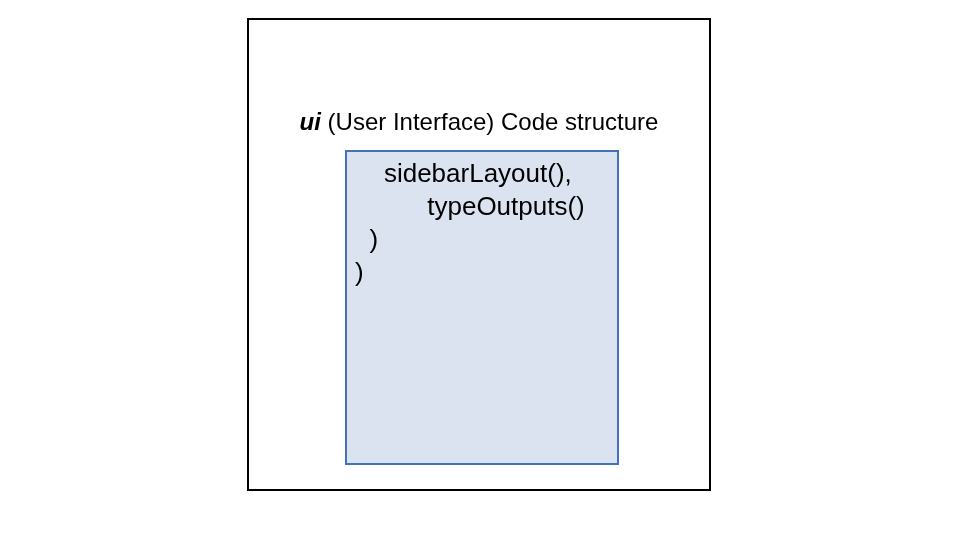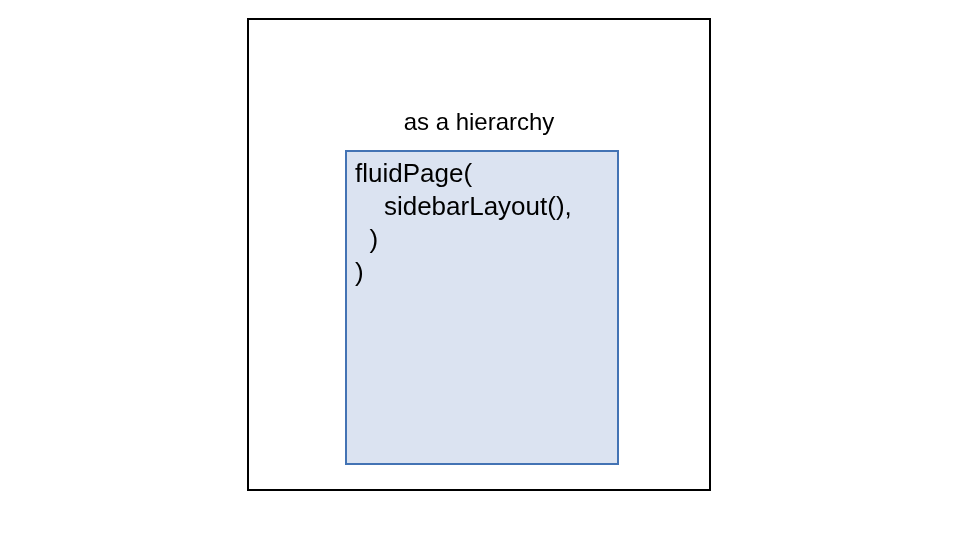--- a/index.html
+++ b/index.html
@@ -62,26 +62,27 @@
     white-space: pre;
   }
 </style>
 </head>
 <body>
 
 <div class="canvas">
   <div class="slide-frame">
 
     <div class="slide-title">
+      <div><span class="title-emphasis">ui</span><span> (User Interface) Code structure</span></div>
       <div>as a hierarchy</div>
     </div>
 
     <div class="code-box">
       <div class="code-lines">
-        <div class="code-line">fluidPage(</div>
         <div class="code-line">    sidebarLayout(),</div>
+        <div class="code-line">          typeOutputs()</div>
         <div class="code-line">  )</div>
         <div class="code-line">)</div>
       </div>
     </div>
 
   </div>
 </div>
 
 </body></html>

